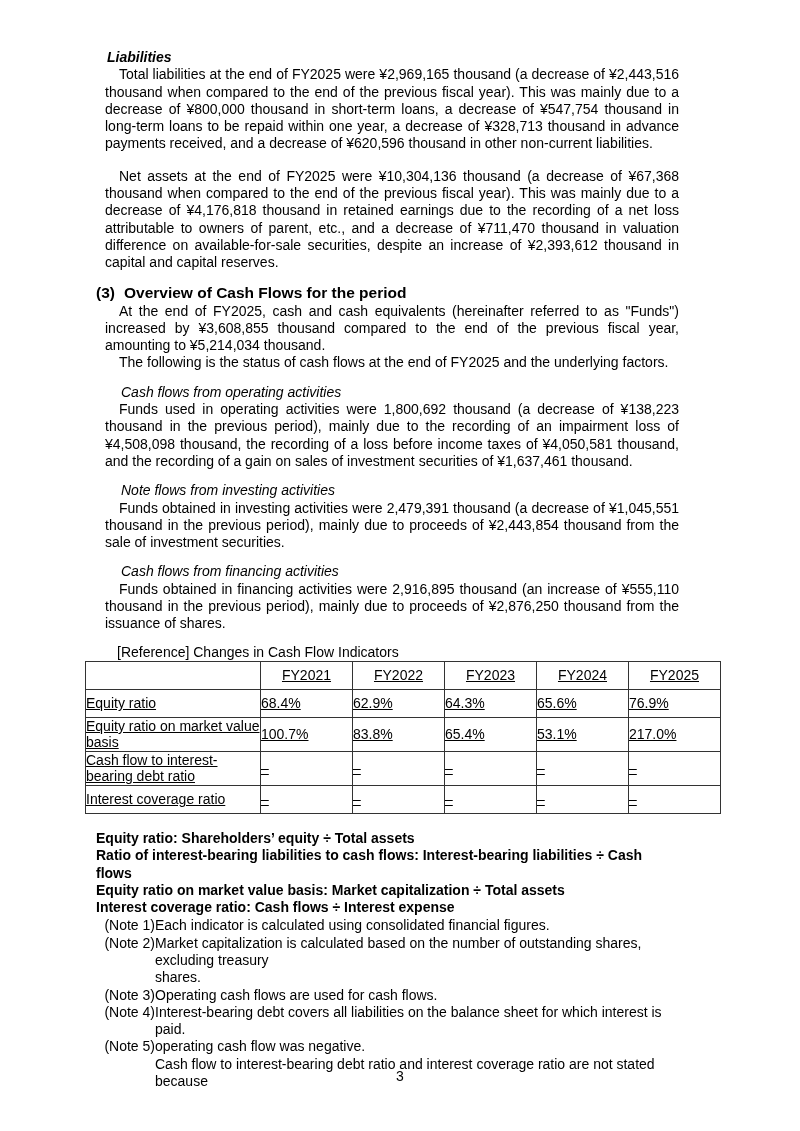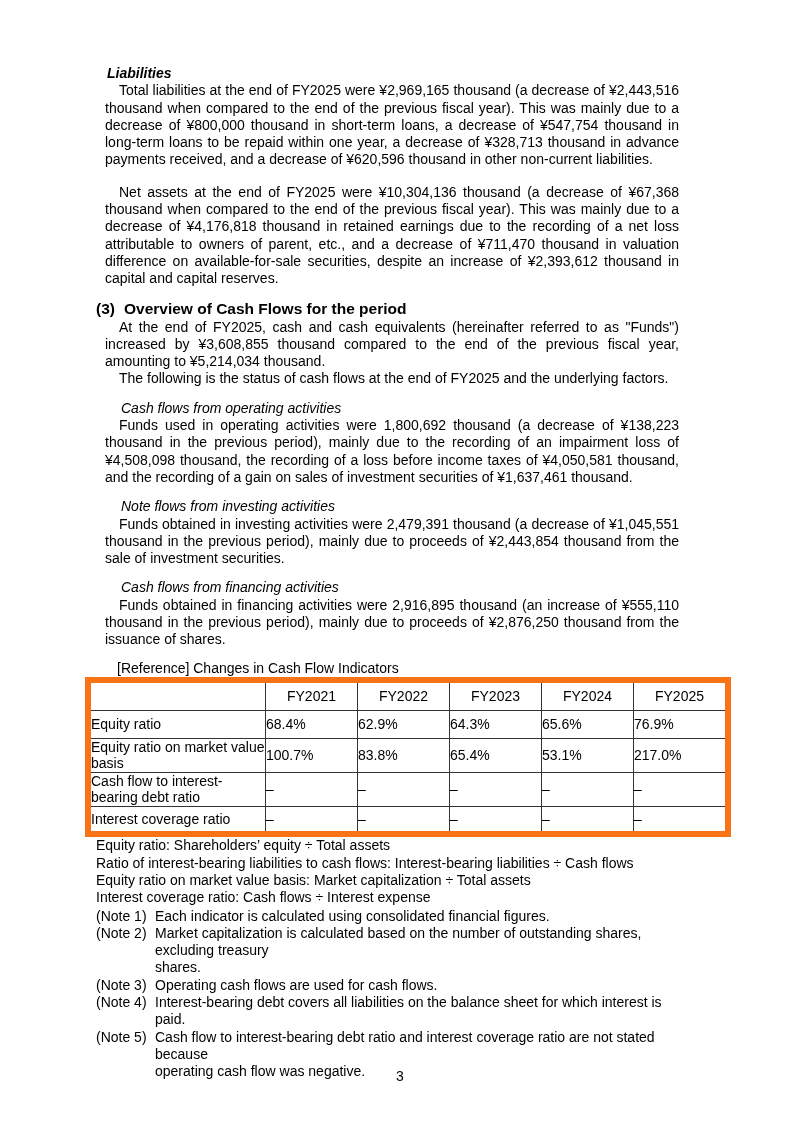--- a/index.html
+++ b/index.html
@@ -7,21 +7,21 @@
     position:relative;
     width:800px;height:1131px;
     margin:0 auto;
     background:#ffffff;
     color:#000;
     font-family:"Liberation Sans","DejaVu Sans",sans-serif;
     font-size:14px;
     line-height:17.3px;
     overflow:hidden;
   }
-  .content{position:absolute;top:65px;left:105px;width:574px;}
+  .content{position:absolute;top:49px;left:105px;width:574px;}
   h2,h3,h4,p{margin:0;padding:0;font-size:inherit;line-height:inherit;}
 
   .sub-heading{font-weight:bold;font-style:italic;margin-left:2px;}
   .body-para{text-align:justify;text-indent:14px;}
 
   .s-netassets{margin-top:15px;}
 
   .main-heading{
     margin-top:11px;margin-left:-9px;
     font-size:15.5px;line-height:20px;font-weight:bold;
@@ -30,21 +30,22 @@
 
   .cf-sub-heading{margin-top:12px;margin-left:16px;font-weight:normal;font-style:italic;}
 
   .ref-heading{margin-top:11px;margin-left:12px;font-weight:normal;}
 
   table.indicators{
     border-collapse:collapse;
     table-layout:fixed;
     width:631px;
     margin-left:-20px;
-    border:6px solid #f97316;
+    border:1px solid #f97316;
+    text-decoration:underline;
   }
   table.indicators th,table.indicators td{
     border:1px solid #333;
     font-weight:normal;
     padding:0;
     overflow:hidden;
   }
   table.indicators th.corner{width:174px;}
   table.indicators th.year{width:91px;text-align:center;height:27px;}
   td.label{
@@ -52,24 +53,24 @@
     padding:1px 4px 1px 7px;
     line-height:16.5px;
     vertical-align:middle;
   }
   td.val{padding-right:9px;vertical-align:middle;}
   tr.r1{height:28px;}
   tr.r2{height:32px;}
   tr.r3{height:31px;}
   tr.r4{height:28px;}
 
-  .defs{margin-top:0;margin-left:-9px;}
+  .defs{margin-top:16px;margin-left:-9px;font-weight:bold;}
   .notes{margin-top:1px;margin-left:-9px;}
   .note-row{display:flex;align-items:flex-start;}
-  .note-label{flex:0 0 59px;}
+  .note-label{flex:0 0 59px;text-align:right;}
   .note-text{flex:1;}
 
   .page-number{position:absolute;top:1068px;left:0;right:0;text-align:center;}
 </style>
 </head>
 <body>
 
 <div class="page">
   <div class="content">
 
@@ -179,22 +180,22 @@
         </div>
         <div class="note-row">
           <span class="note-label">(Note 4)</span>
           <span class="note-text">
             <div>Interest-bearing debt covers all liabilities on the balance sheet for which interest is paid.</div>
           </span>
         </div>
         <div class="note-row">
           <span class="note-label">(Note 5)</span>
           <span class="note-text">
+            <div>operating cash flow was negative.</div>
             <div>Cash flow to interest-bearing debt ratio and interest coverage ratio are not stated because</div>
-            <div>operating cash flow was negative.</div>
           </span>
         </div>
       </div>
     </section>
 
   </div>
 
   <div class="page-number">3</div>
 </div>
 

